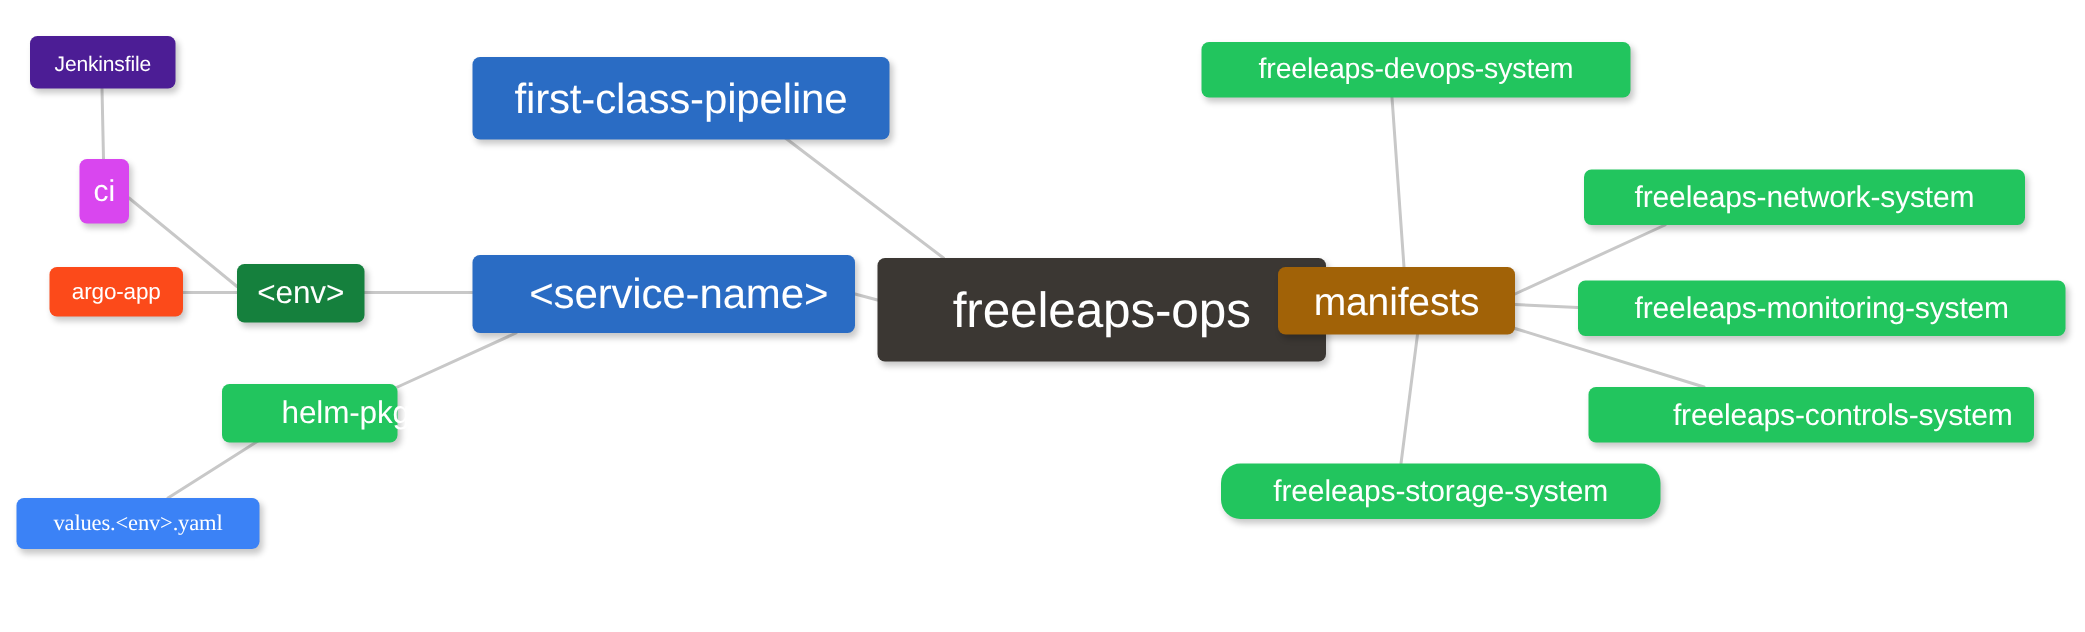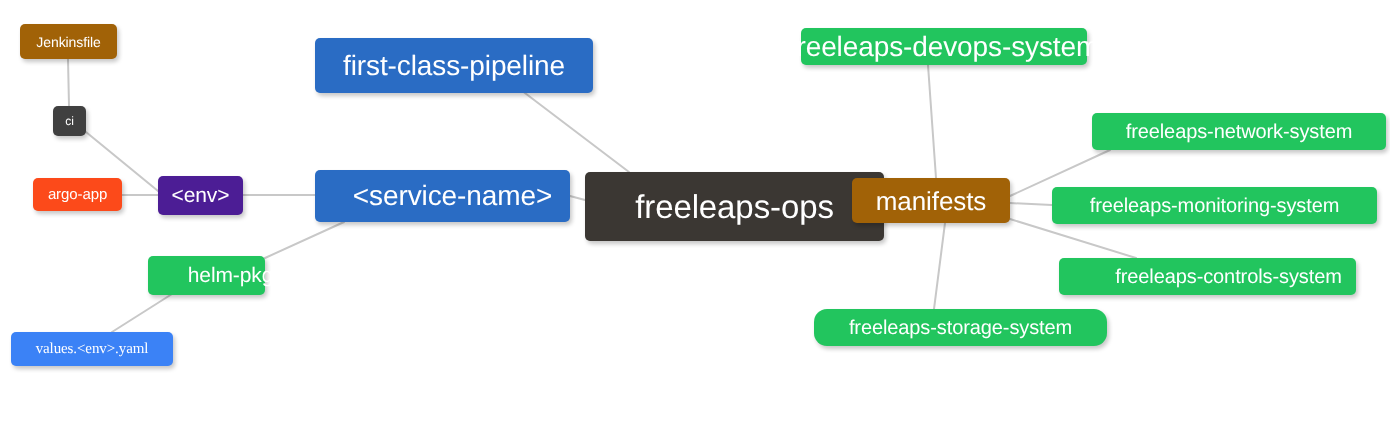--- a/index.html
+++ b/index.html
@@ -61,54 +61,54 @@
       <line x1="517" y1="87" x2="629" y2="172" stroke="#c8c8c8" stroke-width="2" stroke-linecap="round"></line>
       <line x1="570" y1="196" x2="585" y2="200" stroke="#c8c8c8" stroke-width="2" stroke-linecap="round"></line>
       <line x1="844" y1="200" x2="852" y2="200" stroke="#c8c8c8" stroke-width="2" stroke-linecap="round"></line>
       <line x1="936" y1="178" x2="928" y2="65" stroke="#c8c8c8" stroke-width="2" stroke-linecap="round"></line>
       <line x1="1010" y1="196" x2="1110" y2="150" stroke="#c8c8c8" stroke-width="2" stroke-linecap="round"></line>
       <line x1="1010" y1="203" x2="1052" y2="205" stroke="#c8c8c8" stroke-width="2" stroke-linecap="round"></line>
       <line x1="1010" y1="219" x2="1136" y2="258" stroke="#c8c8c8" stroke-width="2" stroke-linecap="round"></line>
       <line x1="945" y1="223" x2="934" y2="309" stroke="#c8c8c8" stroke-width="2" stroke-linecap="round"></line>
     </svg>
   <div id="node-layer">
-      <div class="node" style="left: 20px; top: 24px; width: 97px; height: 35px; background: #a16207; font-size: 14px;">
+      <div class="node" style="left: 20px; top: 24px; width: 97px; height: 35px; background: #4c1d95; font-size: 14px;">
         <span class="node-label">Jenkinsfile</span>
       </div>
-      <div class="node" style="left: 53px; top: 106px; width: 33px; height: 30px; background: #404040; font-size: 12px;">
+      <div class="node" style="left: 53px; top: 106px; width: 33px; height: 43px; background: #d946ef; font-size: 20px;">
         <span class="node-label">ci</span>
       </div>
       <div class="node" style="left: 33px; top: 178px; width: 89px; height: 33px; background: rgb(252, 74, 26); font-size: 15px;">
         <span class="node-label">argo-app</span>
       </div>
-      <div class="node" style="left: 158px; top: 176px; width: 85px; height: 39px; background: #4c1d95; font-size: 21px;">
+      <div class="node" style="left: 158px; top: 176px; width: 85px; height: 39px; background: #15803d; font-size: 21px;">
         <span class="node-label">&lt;env&gt;</span>
       </div>
       <div class="node" style="left: 148px; top: 256px; width: 117px; height: 39px; background: rgb(34, 197, 94); font-size: 21px; padding-left: 48px;">
         <span class="node-label">helm-pkg</span>
       </div>
       <div class="node" style="left: 11px; top: 332px; width: 162px; height: 34px; background: #3b82f6; font-size: 15px; font-family: Liberation Serif, serif;">
         <span class="node-label">values.&lt;env&gt;.yaml</span>
       </div>
       <div class="node" style="left: 315px; top: 38px; width: 278px; height: 55px; background: rgb(42, 108, 196); font-size: 28px;">
         <span class="node-label">first-class-pipeline</span>
       </div>
       <div class="node" style="left: 315px; top: 170px; width: 255px; height: 52px; background: rgb(42, 108, 196); font-size: 28px; padding-left: 20px;">
         <span class="node-label">&lt;service-name&gt;</span>
       </div>
       <div class="node" style="left: 585px; top: 172px; width: 299px; height: 69px; background: rgb(59, 55, 51); font-size: 33px;">
         <span class="node-label">freeleaps-ops</span>
       </div>
       <div class="node" style="left: 852px; top: 178px; width: 158px; height: 45px; background: #a16207; font-size: 26px;">
         <span class="node-label">manifests</span>
       </div>
-      <div class="node" style="left: 801px; top: 28px; width: 286px; height: 37px; background: rgb(34, 197, 94); font-size: 28px;">
+      <div class="node" style="left: 801px; top: 28px; width: 286px; height: 37px; background: rgb(34, 197, 94); font-size: 19px;">
         <span class="node-label">freeleaps-devops-system</span>
       </div>
-      <div class="node" style="left: 1056px; top: 113px; width: 294px; height: 37px; background: rgb(34, 197, 94); font-size: 20px; margin-left: 36px;">
+      <div class="node" style="left: 1056px; top: 113px; width: 294px; height: 37px; background: rgb(34, 197, 94); font-size: 20px;">
         <span class="node-label">freeleaps-network-system</span>
       </div>
       <div class="node" style="left: 1052px; top: 187px; width: 325px; height: 37px; background: rgb(34, 197, 94); font-size: 20px; text-align: center;">
         <span class="node-label">freeleaps-monitoring-system</span>
       </div>
       <div class="node" style="left: 1059px; top: 258px; width: 297px; height: 37px; background: rgb(34, 197, 94); font-size: 20px; padding-left: 42px;">
         <span class="node-label">freeleaps-controls-system</span>
       </div>
       <div class="node" style="left: 814px; top: 309px; width: 293px; height: 37px; background: rgb(34, 197, 94); font-size: 20px; border-radius: 13px;">
         <span class="node-label">freeleaps-storage-system</span>

